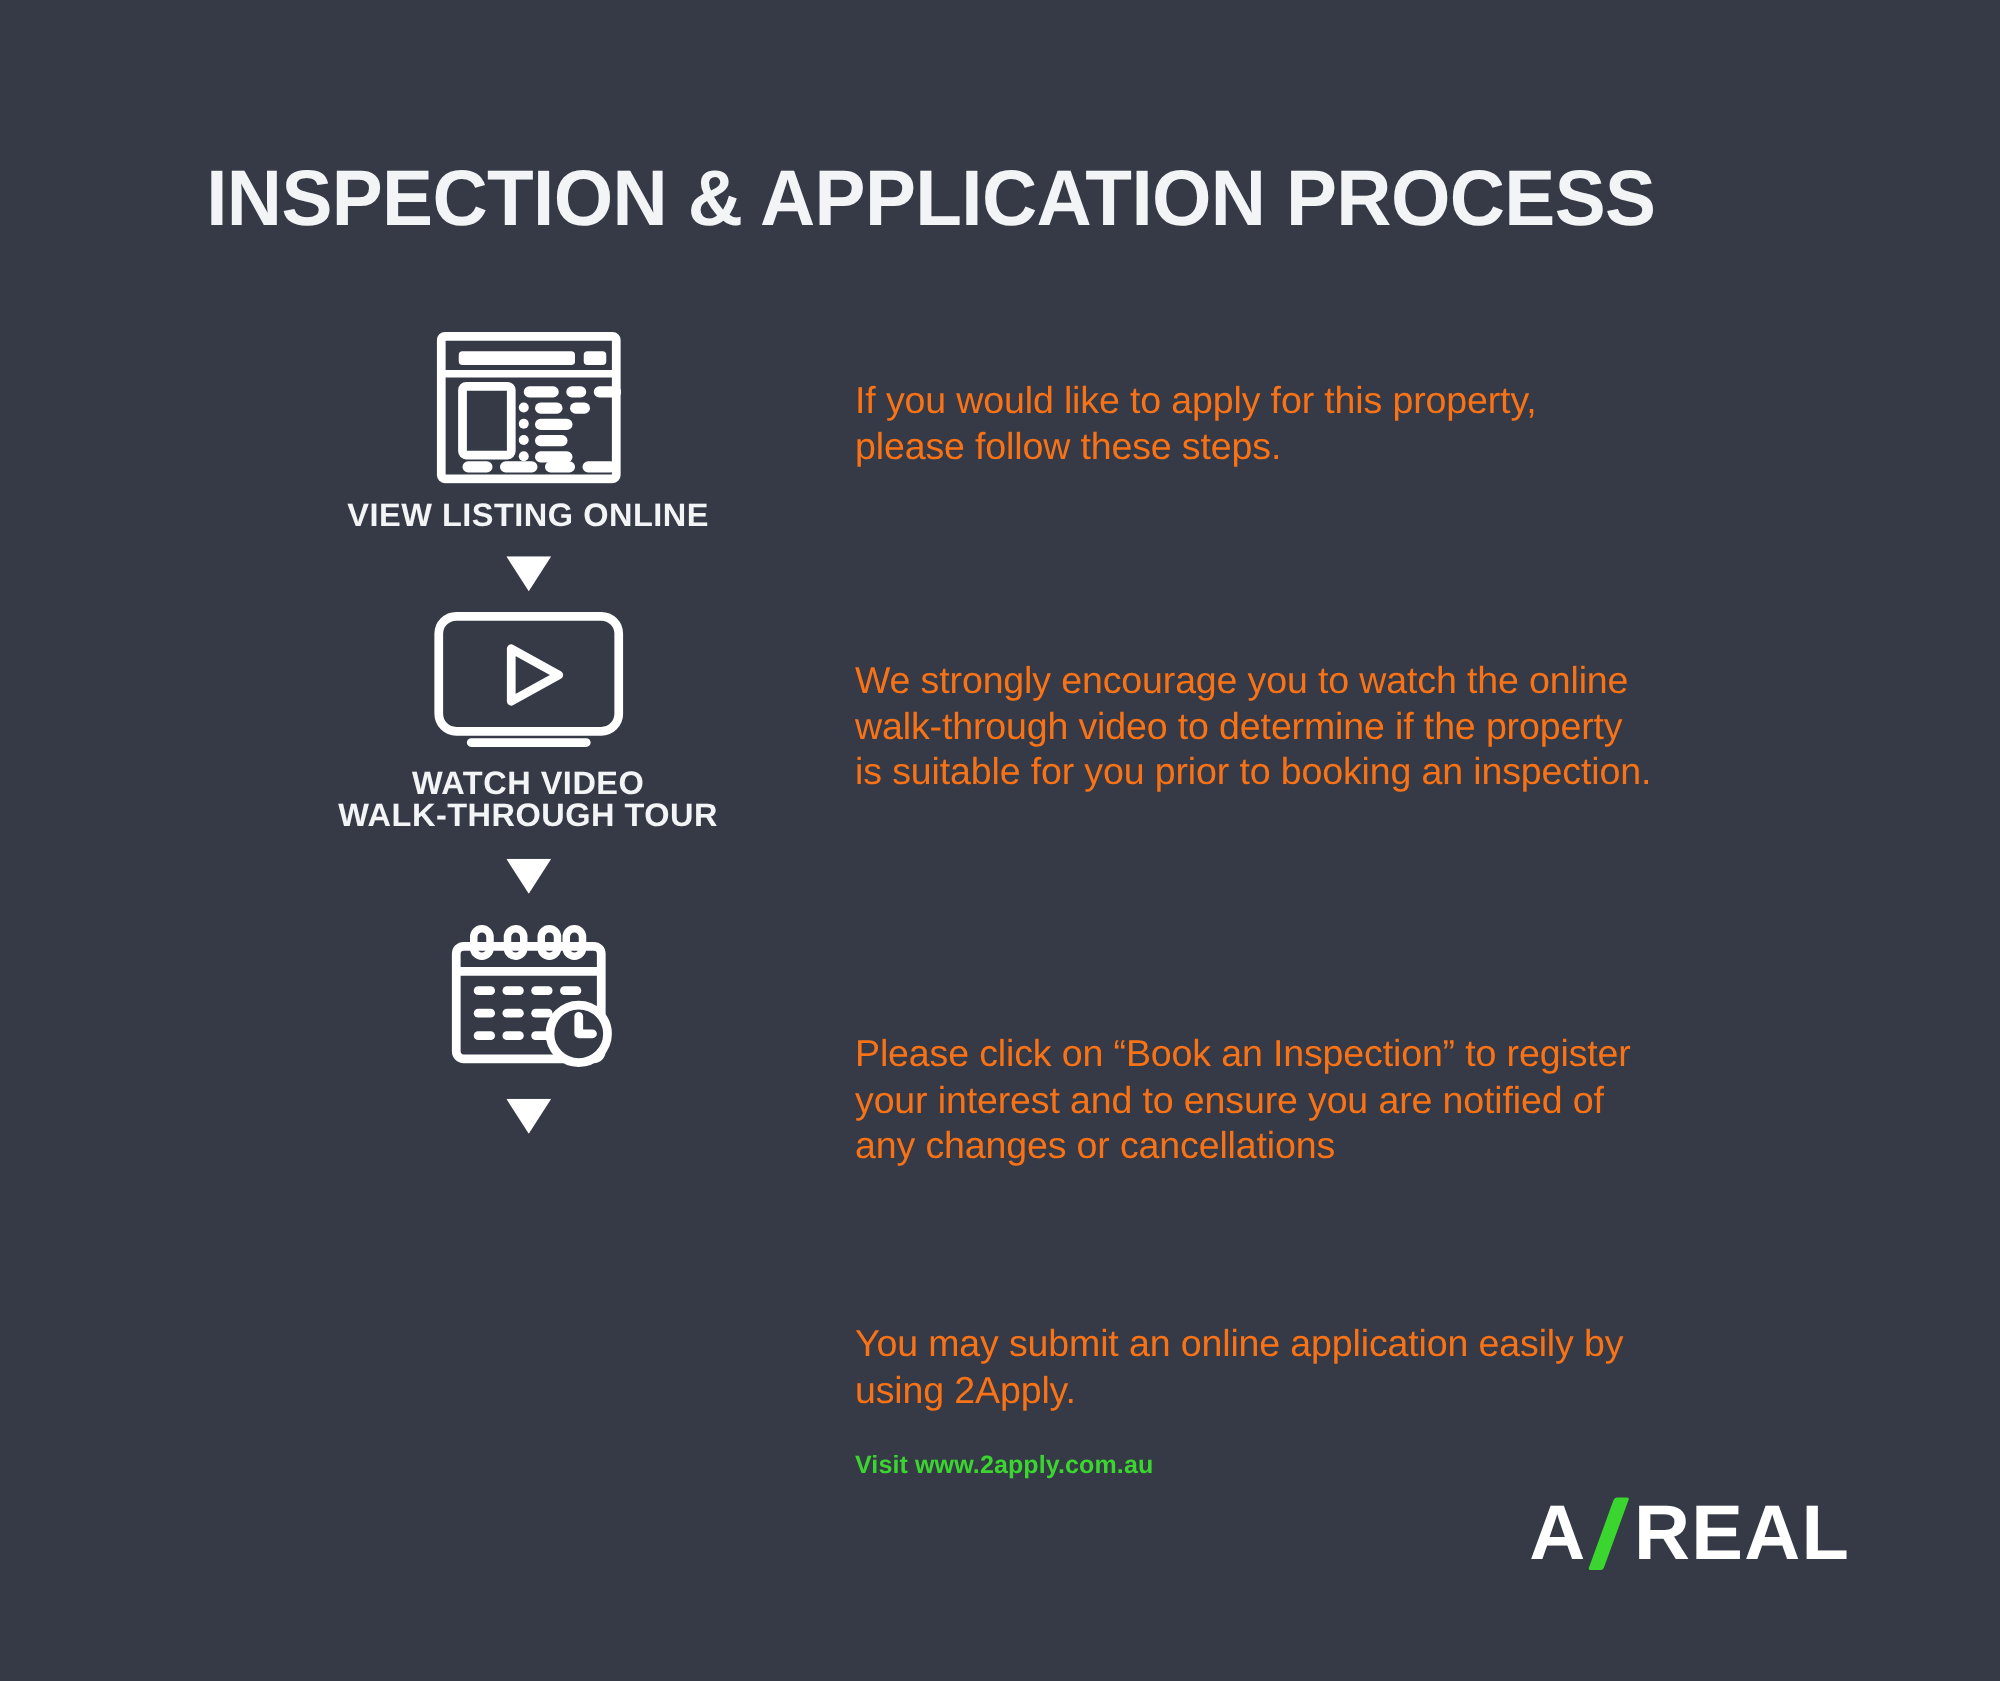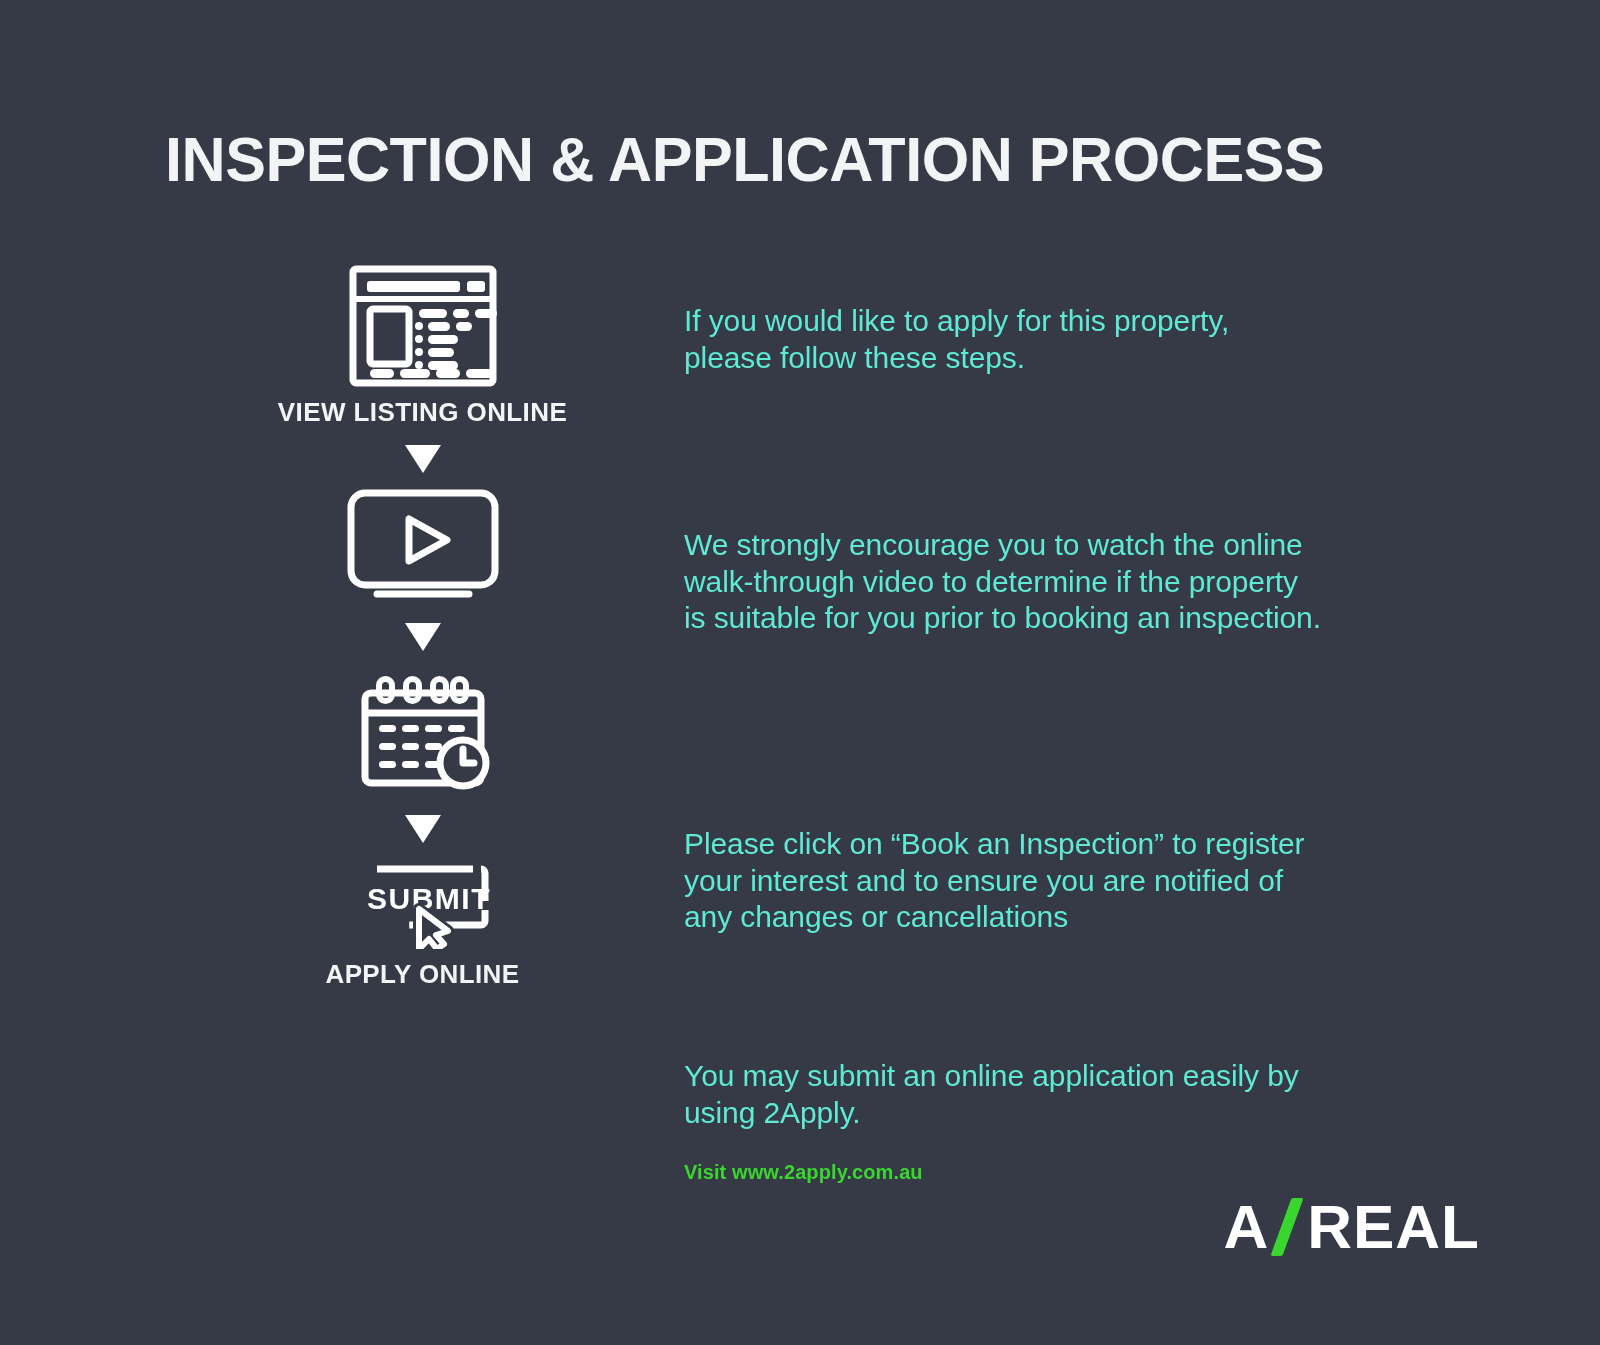--- a/index.html
+++ b/index.html
@@ -66,21 +66,21 @@
     width: 385px;
     display: flex;
     justify-content: center;
   }
   .arrow svg { display: block; }
 
   
   .copy {
     position: absolute;
     left: 684px;
-    color: #5eead4;
+    color: #f97316;
   }
   .copy p {
     margin: 0;
     font-size: 30px;
     line-height: 36.5px;
     font-weight: normal;
     letter-spacing: -0.1px;
     white-space: pre-line;
   }
   .copy-1 { top: 303px; }
@@ -171,20 +171,22 @@
     </div>
 
     <div class="step" style="margin-top:16px;">
       <div class="step-icon">
         <svg width="152" height="112" viewBox="0 0 152 112" fill="none" xmlns="http://www.w3.org/2000/svg">
           <rect x="4" y="4" width="144" height="92" rx="14" stroke="#ffffff" stroke-width="7"></rect>
           <path d="M62 30 L62 72 L100 51 Z" stroke="#ffffff" stroke-width="7" stroke-linejoin="round" stroke-linecap="round" fill="none"></path>
           <line x1="30" y1="105" x2="122" y2="105" stroke="#ffffff" stroke-width="7" stroke-linecap="round"></line>
         </svg>
       </div>
+      <div class="step-label">WATCH VIDEO
+WALK-THROUGH TOUR</div>
     </div>
 
     <div class="arrow" style="margin-top:22px;">
       <svg width="36" height="28" viewBox="0 0 36 28">
           <polygon points="0,0 36,0 18,28" fill="#ffffff"></polygon>
         </svg>
     </div>
 
     <div class="step" style="margin-top:14px;">
       <div class="step-icon">
@@ -212,31 +214,20 @@
         </svg>
       </div>
     </div>
 
     <div class="arrow" style="margin-top:22px;">
       <svg width="36" height="28" viewBox="0 0 36 28">
           <polygon points="0,0 36,0 18,28" fill="#ffffff"></polygon>
         </svg>
     </div>
 
-    <div class="step" style="margin-top:14px;">
-      <div class="step-icon">
-        <svg width="152" height="92" viewBox="0 0 152 92" fill="none" xmlns="http://www.w3.org/2000/svg">
-          <path d="M30 12 h104 a4 4 0 0 1 4 4 v48 a4 4 0 0 1 -4 4 h-104 a4 4 0 0 1 -4 -4 v-48 a4 4 0 0 1 4 -4 z" stroke="#ffffff" stroke-width="7" stroke-dasharray="96 8 34 9 60 9 20"></path>
-          <text x="82" y="52" text-anchor="middle" fill="#ffffff" font-family="Liberation Sans, sans-serif" font-size="30" font-weight="bold" letter-spacing="1.5">SUBMIT</text>
-          <path d="M72 52 L72 92 L82 82 L90 92 L97 87 L89 78 L101 74 Z" fill="#353a46" stroke="#353a46" stroke-width="12" stroke-linejoin="round"></path>
-          <path d="M72 52 L72 92 L82 82 L90 92 L97 87 L89 78 L101 74 Z" fill="#353a46" stroke="#ffffff" stroke-width="6" stroke-linejoin="round"></path>
-        </svg>
-      </div>
-      <div class="step-label">APPLY ONLINE</div>
-    </div>
 
   </div>
 
   <div class="copy copy-1">
     <p>If you would like to apply for this property,
 please follow these steps.</p>
   </div>
 
   <div class="copy copy-2">
     <p>We strongly encourage you to watch the online

